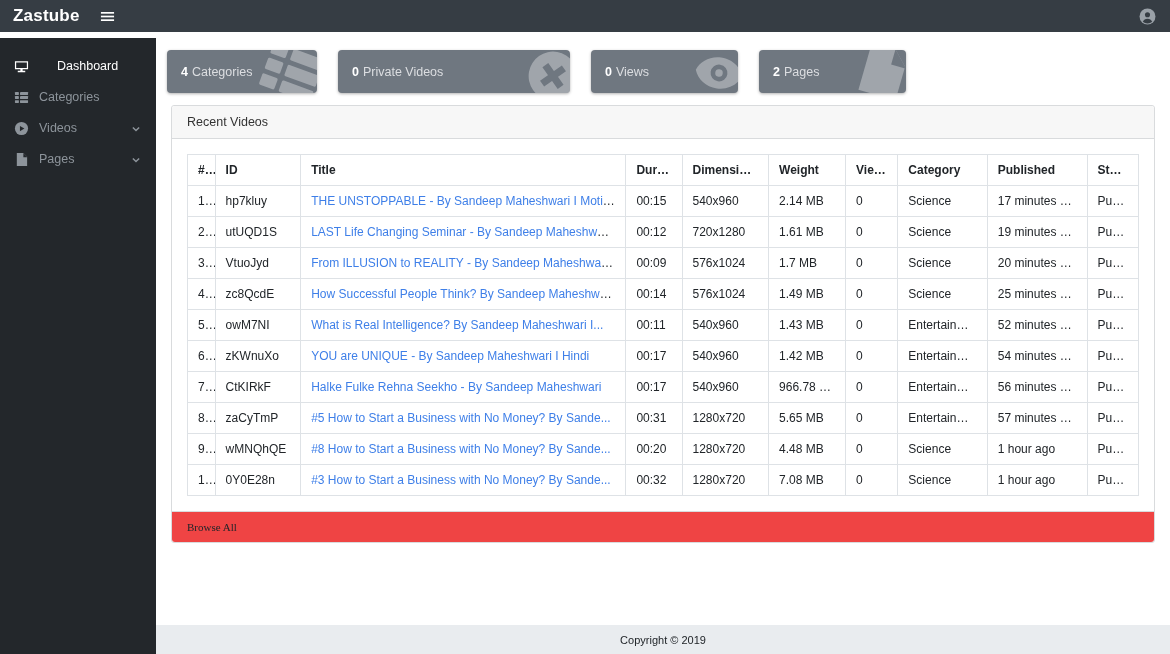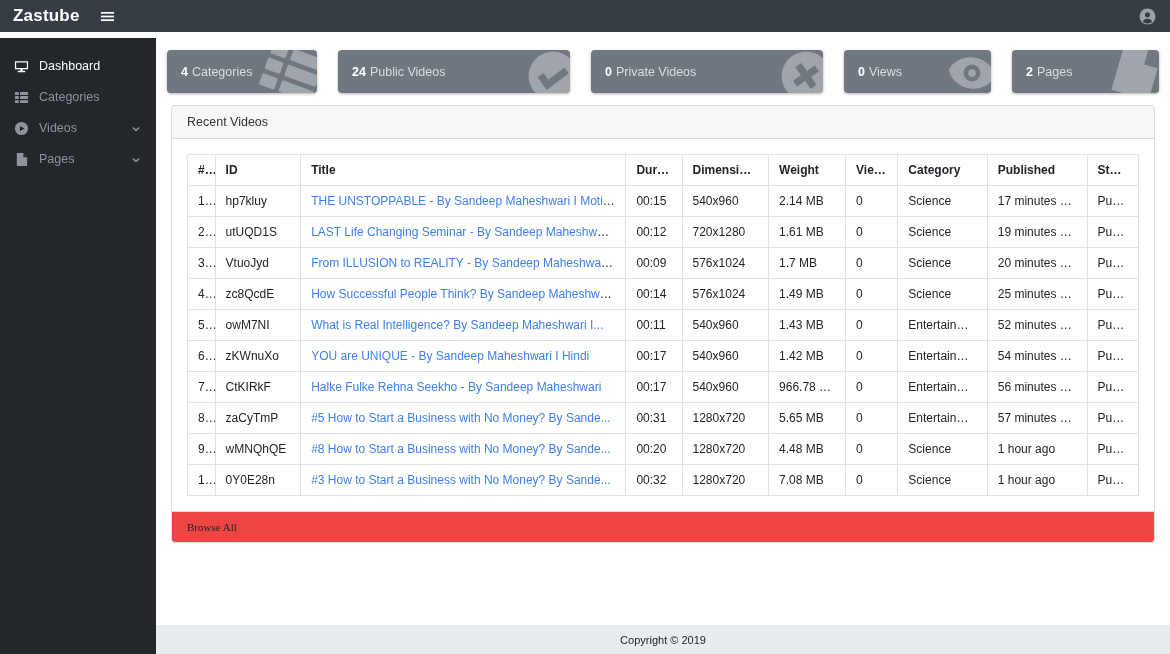--- a/index.html
+++ b/index.html
@@ -24,21 +24,21 @@
 
   
   .sidebar {
     position:absolute; top:38px; left:0; bottom:0; width:156px;
     background:#23272b; padding-top:13px; z-index:20;
   }
   .nav-item {
     display:flex; align-items:center; padding:8px 15px 8px 14px;
     color:#8d949b; font-size:12.5px; cursor:pointer; line-height:15px;
   }
-  .nav-item.active { color:#ffffff; }
+  .nav-item.active { color:#ffffff;gap:18px; }
   .nav-icon { width:15px; height:15px; margin-right:10px; flex:none; }
   .nav-icon svg { width:15px; height:15px; display:block; }
   .chevron { margin-left:auto; width:10px; height:10px; color:#8d949b; }
   .chevron svg { width:10px; height:10px; display:block; }
 
   
   .main { position:absolute; left:156px; top:38px; right:0; bottom:21px; background:#fff; overflow:hidden; }
 
   .cards-row { display:flex; gap:21px; padding:12px 11px 0 11px; }
   .stat-card {
@@ -176,30 +176,20 @@
             <rect x="1" y="2.2" width="4.2" height="3.1" rx=".4"></rect>
             <rect x="6.4" y="2.2" width="8.6" height="3.1" rx=".4"></rect>
             <rect x="1" y="6.5" width="4.2" height="3.1" rx=".4"></rect>
             <rect x="6.4" y="6.5" width="8.6" height="3.1" rx=".4"></rect>
             <rect x="1" y="10.8" width="4.2" height="3.1" rx=".4"></rect>
             <rect x="6.4" y="10.8" width="8.6" height="3.1" rx=".4"></rect>
           </svg>
       </span>
     </div>
 
-    <div class="stat-card" style="flex:0 0 232px">
-      <span class="value">24</span>
-      <span class="label">Public Videos</span>
-      <span class="card-icon icon-check">
-        <svg viewBox="0 0 16 16">
-            <circle cx="8" cy="8" r="7.5" fill="currentColor"></circle>
-            <path d="M4.2 8.4l2.6 2.6 5-5.4" fill="none" stroke="#6f7780" stroke-width="2.2"></path>
-          </svg>
-      </span>
-    </div>
 
     <div class="stat-card" style="flex:0 0 232px">
       <span class="value">0</span>
       <span class="label">Private Videos</span>
       <span class="card-icon icon-times">
         <svg viewBox="0 0 16 16">
             <circle cx="8" cy="8" r="7.5" fill="currentColor"></circle>
             <path d="M5.1 5.1l5.8 5.8M10.9 5.1l-5.8 5.8" stroke="#6f7780" stroke-width="2.2"></path>
           </svg>
       </span>

